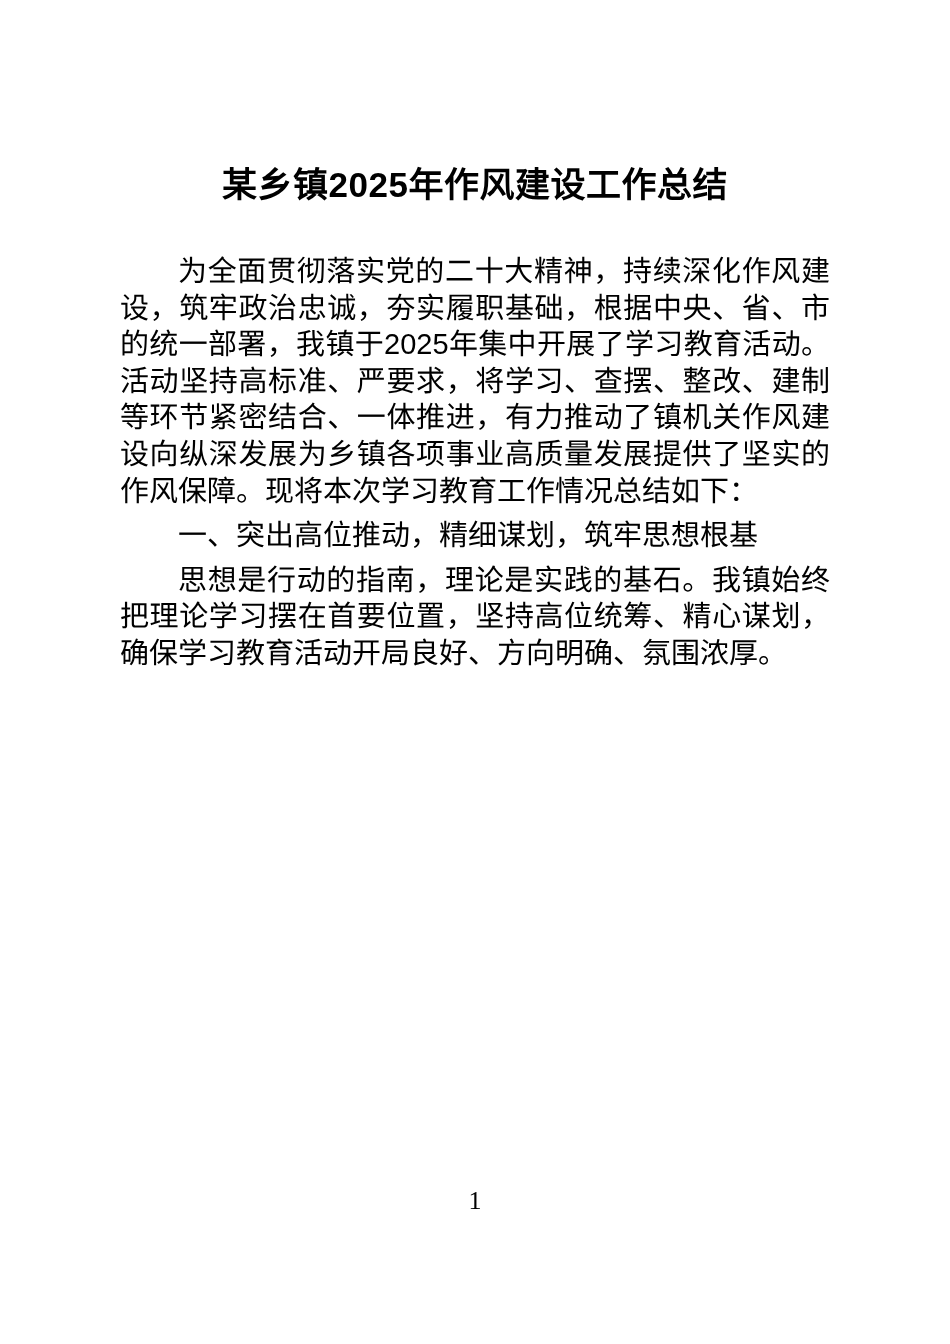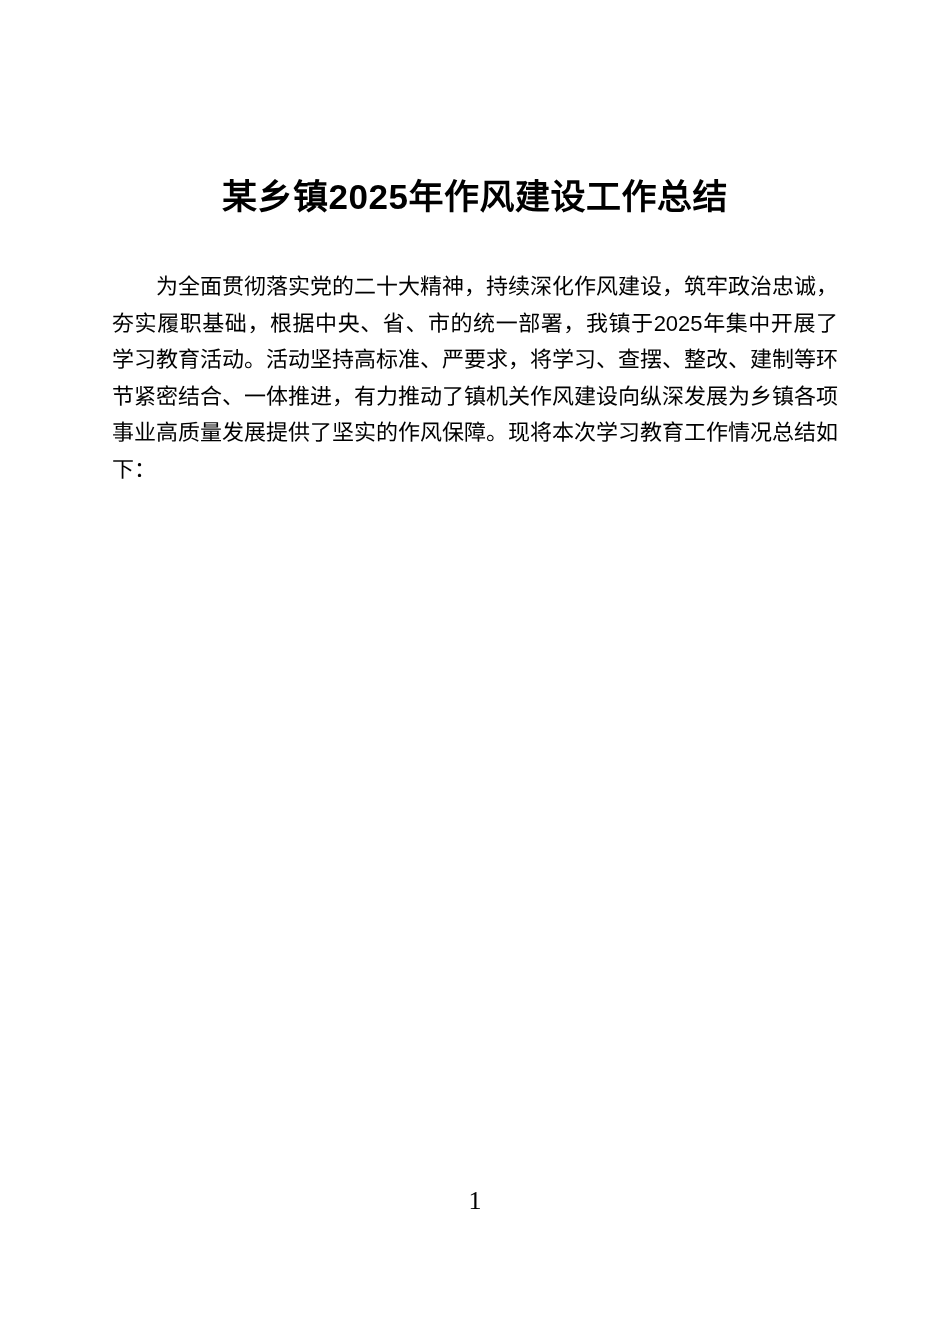--- a/index.html
+++ b/index.html
@@ -23,39 +23,39 @@
   }
 
   .content {
     position: absolute;
     left: 112px;
     top: 0;
     width: 726px;
   }
 
   .doc-title {
-    margin: 12px;
+    margin: 0;
     padding: 0;
     font-size: 35px;
     font-weight: bold;
     line-height: 44px;
     text-align: center;
     letter-spacing: 0.5px;
     padding-top: 163px;
     font-family: "Liberation Sans", "DejaVu Sans", sans-serif;
   }
 
   .body-block {
     padding-top: 38px;
   }
 
   p.para {
-    margin: 0;
+    margin: 8px;
     padding: 0;
-    font-size: 22px;
+    font-size: 29px;
     line-height: 36.6px;
     text-align: justify;
     text-justify: inter-ideograph;
     text-align-last: left;
     font-weight: normal;
     letter-spacing: 0;
     word-break: break-all;
     font-family: "Liberation Sans", "DejaVu Sans", sans-serif;
   }
 
@@ -86,21 +86,23 @@
 <div class="page">
 
   <div class="content">
 
     <h1 class="doc-title">某乡镇2025年作风建设工作总结</h1>
 
     <div class="body-block">
 
       <p class="para indent">为全面贯彻落实党的二十大精神，持续深化作风建设，筑牢政治忠诚，夯实履职基础，根据中央、省、市的统一部署，我镇于2025年集中开展了学习教育活动。活动坚持高标准、严要求，将学习、查摆、整改、建制等环节紧密结合、一体推进，有力推动了镇机关作风建设向纵深发展为乡镇各项事业高质量发展提供了坚实的作风保障。现将本次学习教育工作情况总结如下：</p>
 
+      <p class="para heading-num">一、突出高位推动，精细谋划，筑牢思想根基</p>
 
+      <p class="para indent">思想是行动的指南，理论是实践的基石。我镇始终把理论学习摆在首要位置，坚持高位统筹、精心谋划，确保学习教育活动开局良好、方向明确、氛围浓厚。</p>
 
 
 
     </div>
   </div>
 
   <div class="page-number">1</div>
 
 </div>
 

